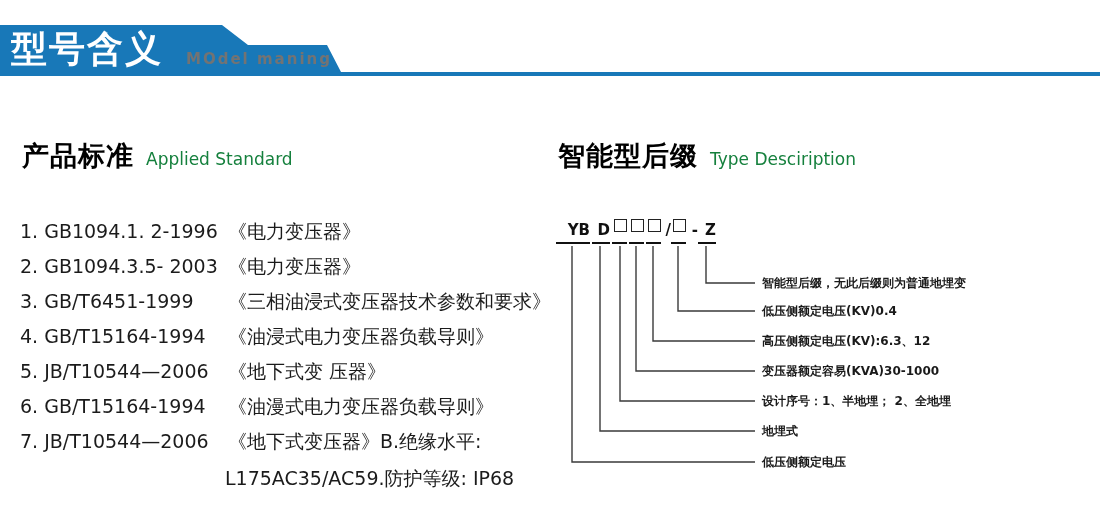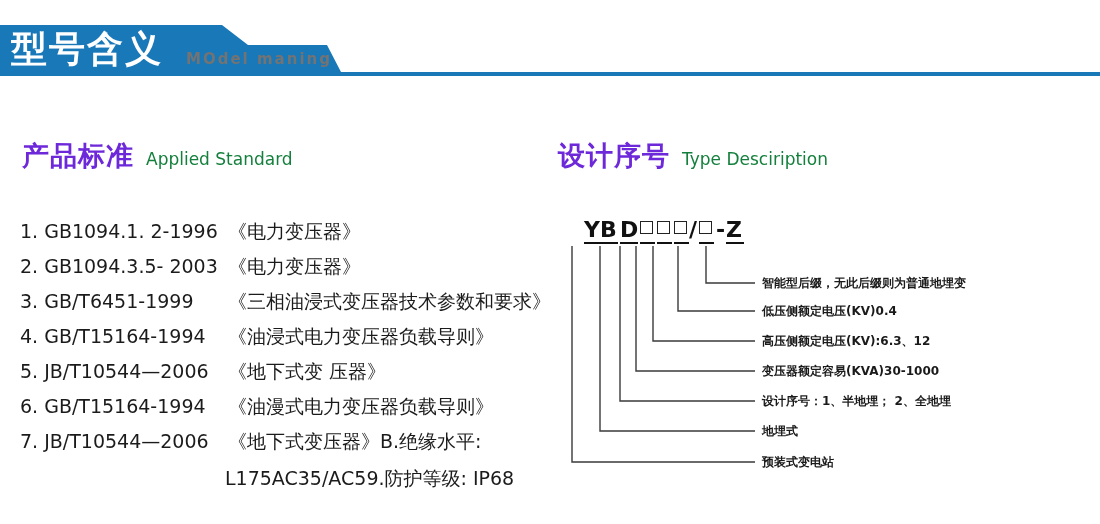--- a/index.html
+++ b/index.html
@@ -12,32 +12,32 @@
   .banner-title-cn{
     position:absolute;left:4px;top:28px;font-size:36px;font-weight:700;color:#ffffff;
     letter-spacing:2px;line-height:42px;margin-left:7px;
   }
   .banner-title-en{
     position:absolute;left:186px;top:50px;font-size:15px;font-weight:700;color:#737373;
     letter-spacing:2px;
   }
   
   .section-header{position:absolute;display:flex;align-items:baseline;gap:12px;white-space:nowrap;}
-  .section-header .cn{font-size:27px;font-weight:700;color:#6d28d9;letter-spacing:1px;}
+  .section-header .cn{font-size:27px;font-weight:700;color:#000000;letter-spacing:1px;}
   .section-header .en{font-size:17px;color:#15803d;}
   #left-section-header{left:22px;top:138px;}
   #right-section-header{left:558px;top:138px;}
   
   #standards-list{position:absolute;left:20px;top:214px;width:530px;color:#1b1b1b;}
   .std-row{height:35px;line-height:35px;font-size:19px;white-space:nowrap;}
   .std-code{display:inline-block;width:208px;}
   .std-cont{height:38px;line-height:38px;font-size:19px;padding-left:205px;white-space:nowrap;}
   
-  .code-seg{position:absolute;top:218px;height:26px;text-align:left;
-    font-size:22px;font-weight:700;color:#111;line-height:24px;box-sizing:border-box;margin-left:28px;}
+  .code-seg{position:absolute;top:218px;height:26px;text-align:right;
+    font-size:15px;font-weight:700;color:#111;line-height:24px;box-sizing:border-box;}
   .code-seg.underlined{border-bottom:2px solid #111;}
   .code-box{display:inline-block;width:13px;height:13px;border:1.5px solid #222;
     box-sizing:border-box;margin-bottom:3px;background:#fff;}
   
   #connector-svg{position:absolute;left:0;top:0;pointer-events:none;}
   .diag-label{position:absolute;left:762px;height:24px;line-height:24px;
     font-size:12px;font-weight:700;color:#1a1a1a;white-space:nowrap;}
 </style>
 </head>
 <body>
@@ -48,21 +48,21 @@
   </svg>
   <div class="banner-title-cn">型号含义</div>
   <div class="banner-title-en">MOdel maning</div>
 </div>
 
 <div class="section-header" id="left-section-header">
   <span class="cn">产品标准</span>
   <span class="en">Applied Standard</span>
 </div>
 <div class="section-header" id="right-section-header">
-  <span class="cn">设计序号</span>
+  <span class="cn">智能型后缀</span>
   <span class="en">Type Desciription</span>
 </div>
 
 <div id="standards-list">
     <div class="std-row"><span class="std-code">1. GB1094.1. 2-1996</span><span>《电力变压器》</span></div>
     <div class="std-row"><span class="std-code">2. GB1094.3.5- 2003</span><span>《电力变压器》</span></div>
     <div class="std-row"><span class="std-code">3. GB/T6451-1999</span><span>《三相油浸式变压器技术参数和要求》</span></div>
     <div class="std-row"><span class="std-code">4. GB/T15164-1994</span><span>《油浸式电力变压器负载导则》</span></div>
     <div class="std-row"><span class="std-code">5. JB/T10544—2006</span><span>《地下式变 压器》</span></div>
     <div class="std-row"><span class="std-code">6. GB/T15164-1994</span><span>《油漫式电力变压器负载导则》</span></div>
@@ -92,14 +92,14 @@
     <polyline points="572,246 572,462 755,462" fill="none" stroke="#3a3a3a" stroke-width="1.4"></polyline>
   </svg>
 
 <div id="diagram-labels">
     <div class="diag-label" style="top: 271px;">智能型后缀，无此后缀则为普通地埋变</div>
     <div class="diag-label" style="top: 299px;">低压侧额定电压(KV)0.4</div>
     <div class="diag-label" style="top: 329px;">高压侧额定电压(KV):6.3、12</div>
     <div class="diag-label" style="top: 359px;">变压器额定容易(KVA)30-1000</div>
     <div class="diag-label" style="top: 389px;">设计序号：1、半地埋； 2、全地埋</div>
     <div class="diag-label" style="top: 419px;">地埋式</div>
-    <div class="diag-label" style="top: 450px;">预装式变电站</div>
+    <div class="diag-label" style="top: 450px;">低压侧额定电压</div>
   </div>
 
 </body></html>

